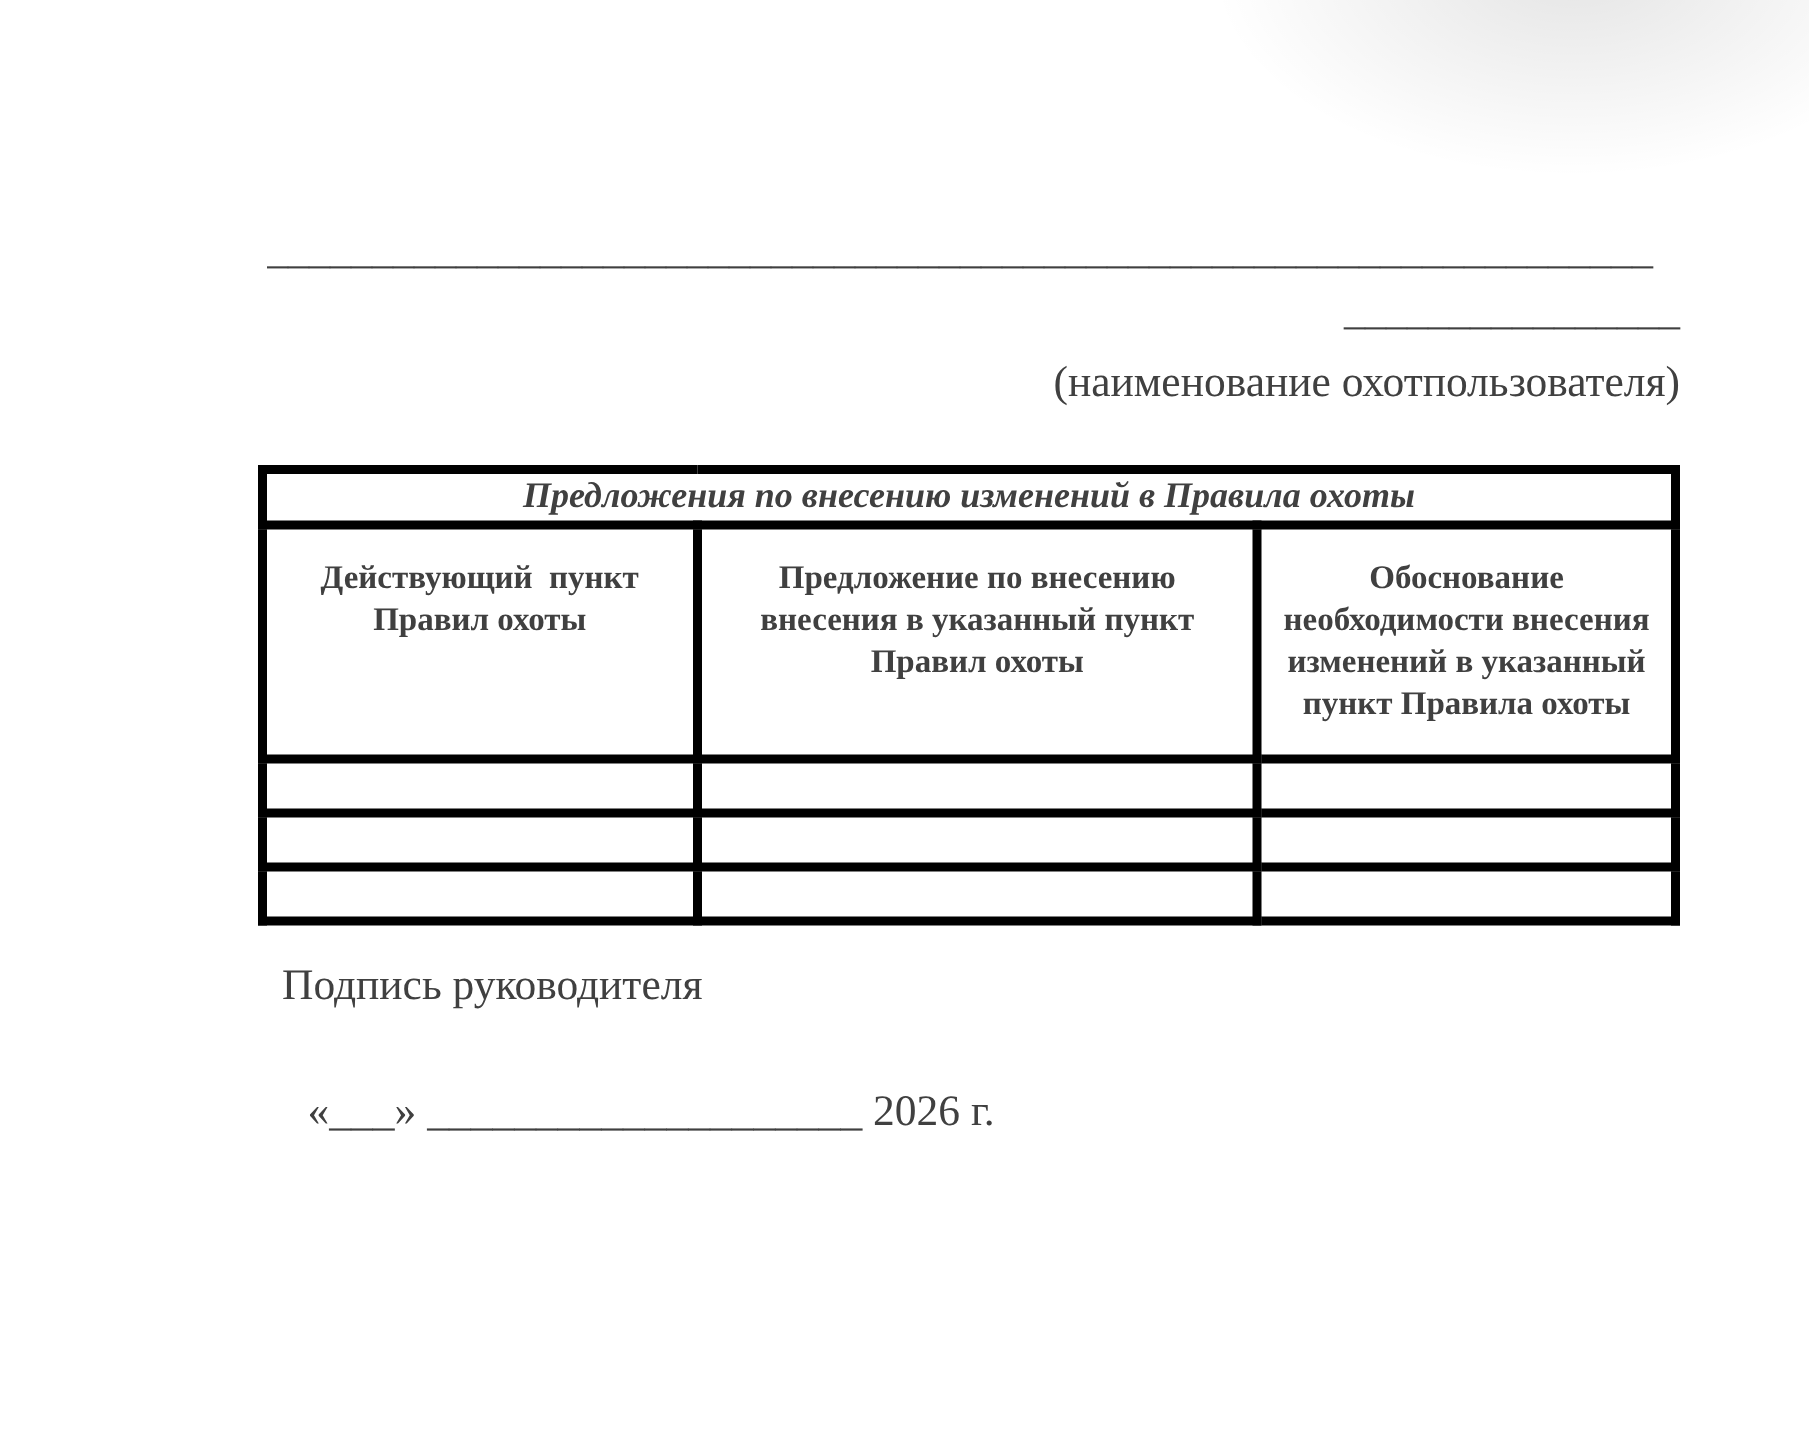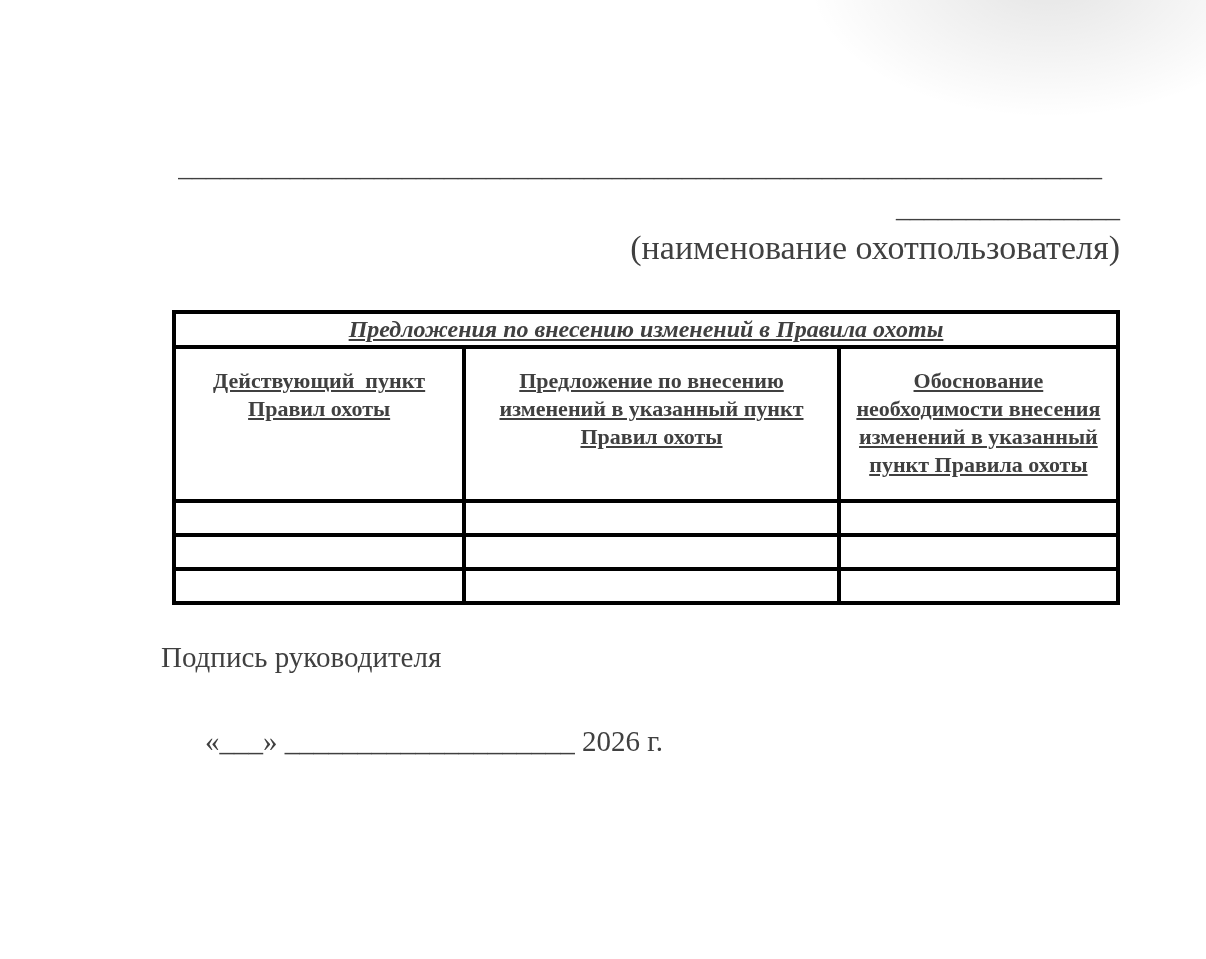--- a/index.html
+++ b/index.html
@@ -36,36 +36,35 @@
     left: 172px;
     top: 193px;
     width: 948px;
     text-align: right;
   }
   .blank-line-short {
     font-size: 28px;
     line-height: 1.1;
   }
   .caption {
-    font-size: 34px;
+    font-size: 29px;
     line-height: 1.15;
-    margin-top: 4px;
+    margin-top: 15px;
   }
   table.proposals {
     position: absolute;
     left: 172px;
     top: 310px;
     width: 948px;
     border-collapse: collapse;
     table-layout: fixed;
   }
   table.proposals th, table.proposals td {
-    border: 4px solid #000000;
+    border: 6px solid #000000;
     overflow: hidden;
-    text-decoration: underline;
   }
   .tbl-title {
     font-style: italic;
     font-weight: bold;
     font-size: 24px;
     text-align: center;
     height: 29px;
     padding: 1px 4px;
     vertical-align: middle;
   }
@@ -78,21 +77,21 @@
     white-space: pre-wrap;
     height: 114px;
     padding: 18px 4px;
   }
   tbody.body-rows td { height: 30px; padding: 0 4px; }
   .col-1 { width: 289px; }
   .col-2 { width: 373px; }
   .col-3 { width: 278px; }
   .signature {
     position: absolute;
-    left: 161px;
+    left: 188px;
     top: 641px;
     font-size: 29px;
     white-space: nowrap;
   }
   .date-line {
     position: absolute;
     left: 173px;
     top: 725px;
     font-size: 29px;
     white-space: nowrap;
@@ -120,21 +119,21 @@
       <col class="col-3">
     </colgroup>
     <thead>
       <tr>
         <th colspan="3" class="tbl-title">Предложения по внесению изменений в Правила охоты</th>
       </tr>
       <tr class="hdr-row">
         <th>Действующий  пункт
 Правил охоты</th>
         <th>Предложение по внесению
-изменений в указанный пункт
+внесения в указанный пункт
 Правил охоты</th>
         <th>Обоснование
 необходимости внесения
 изменений в указанный
 пункт Правила охоты</th>
       </tr>
     </thead>
     <tbody class="body-rows" id="table-body">
         <tr>
           <td></td>

